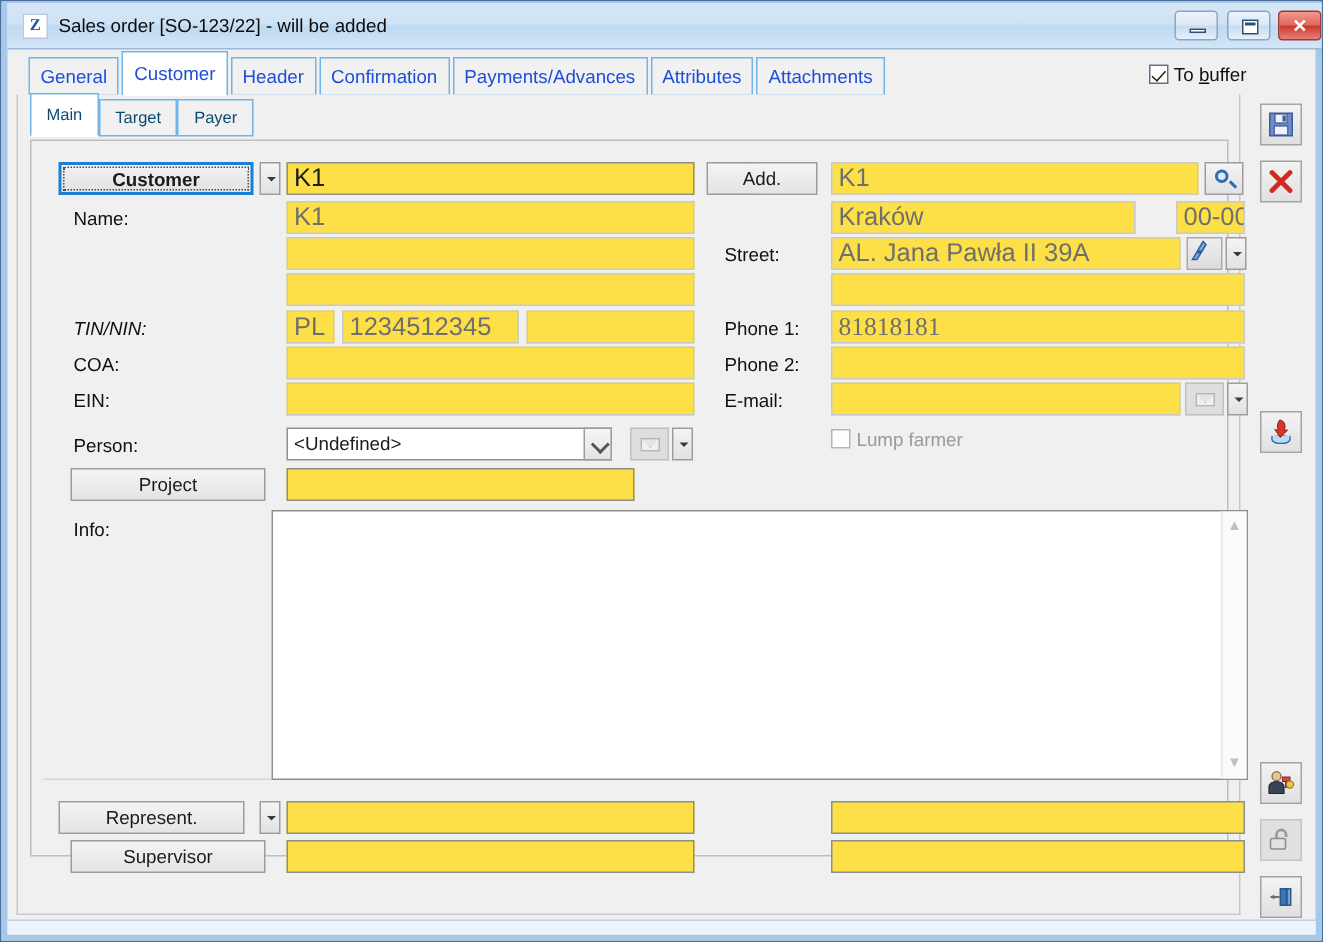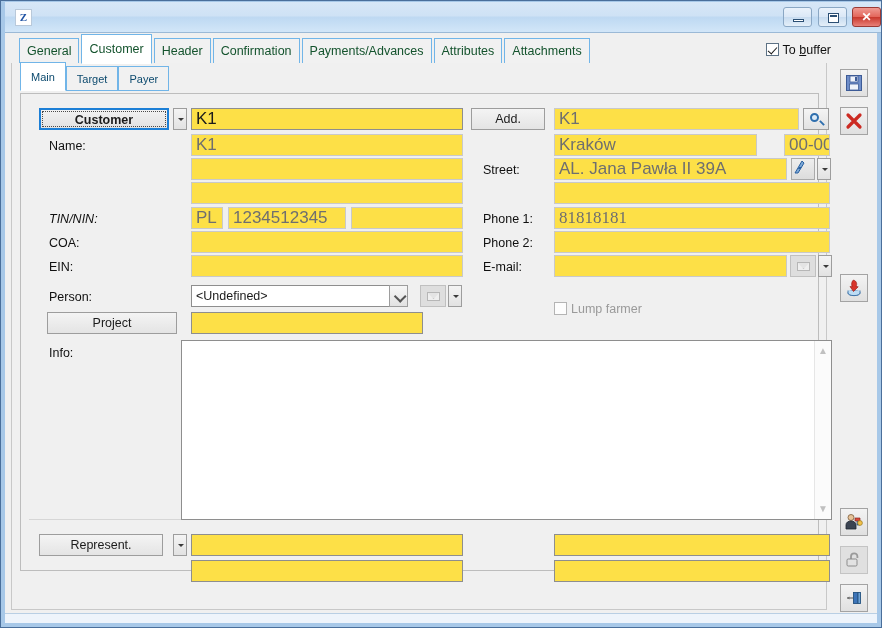--- a/index.html
+++ b/index.html
@@ -80,21 +80,21 @@
   
   .tabstrip{
     position:absolute;left:14px;top:36px;height:26px;
   }
   .tab{
     display:inline-block;height:26px;line-height:25px;
     padding:0 7px;margin-right:2px;
     box-sizing:border-box;
     border:1px solid #71b5e8;
     background:#f1f1f1;
-    color:#14532d;font-size:12.5px;
+    color:#1d4ed8;font-size:12.5px;
     vertical-align:bottom;
     cursor:default;
     white-space:nowrap;
   }
   .tab.active{
     background:#ffffff;
     height:30px;line-height:29px;
     margin-top:-4px;
     border-bottom-color:#ffffff;
     position:relative;z-index:3;
@@ -268,20 +268,21 @@
   }
 </style>
 </head>
 <body>
 
 <div id="app">
  <div class="win-frame">
 
   <div class="titlebar">
     <div class="title-ico">Z</div>
+    <div class="title-text">Sales order [SO-123/22] - will be added</div>
     <div class="winbtns">
       <div class="wb"><span class="minbar"></span></div>
       <div class="wb"><span class="restsq"></span></div>
       <div class="wb close"><span class="gl">✕</span></div>
     </div>
   </div>
 
   <div class="tabstrip">
     <div class="tab">General</div><div class="tab active">Customer</div><div class="tab">Header</div><div class="tab">Confirmation</div><div class="tab">Payments/Advances</div><div class="tab">Attributes</div><div class="tab">Attachments</div>
   </div>
@@ -372,29 +373,30 @@
       <div class="lbl" style="left:462px;top:142px;">Phone 2:</div>
       <div class="fld ro" style="left:533px;top:137px;width:276px;"></div>
 
       <div class="lbl" style="left:462px;top:166px;">E-mail:</div>
       <div class="fld ro" style="left:533px;top:161px;width:233px;"></div>
       <div class="iconbtn dis" style="left:769px;top:161px;">
             <span class="env dis"></span>
           </div>
       <div class="drop" style="left:797px;top:161px;"></div>
 
-      <div class="lbl" style="left:533px;top:208px;color:#9a9a9a;">
+      <div class="lbl" style="left:533px;top:192px;color:#9a9a9a;">
         <span class="cbx dis"></span><span>Lump farmer</span>
       </div>
 
       <div class="btn" style="left:18px;top:440px;width:124px;"><span>Represent.</span></div>
       <div class="drop" style="left:152px;top:440px;"></div>
       <div class="fld" style="left:170px;top:440px;width:272px;"></div>
       <div class="fld" style="left:533px;top:440px;width:276px;"></div>
 
+      <div class="btn" style="left:26px;top:466px;width:130px;"><span>Supervisor</span></div>
       <div class="fld" style="left:170px;top:466px;width:272px;"></div>
       <div class="fld" style="left:533px;top:466px;width:276px;"></div>
     </div>
   </div>
 
   <div class="rtool" style="top:67px;">
     <svg width="20" height="20" viewBox="0 0 20 20">
       <rect x="2.5" y="2.5" width="15" height="15" fill="#6f8ec9" stroke="#3d5b96" stroke-width="1"></rect>
       <rect x="6" y="3" width="8" height="6" fill="#eef2fa" stroke="#3d5b96" stroke-width="0.8"></rect>
       <rect x="11" y="4" width="2.2" height="4" fill="#3d5b96"></rect>

